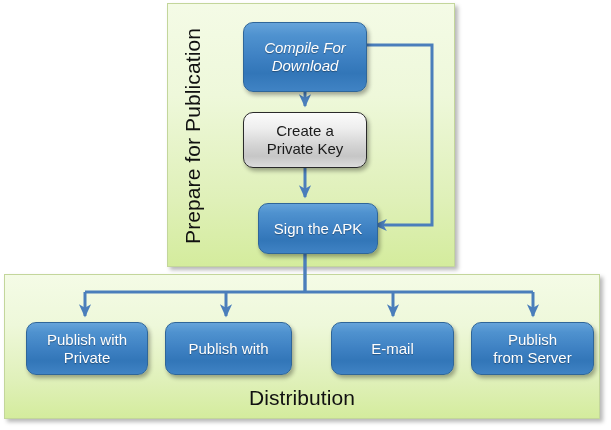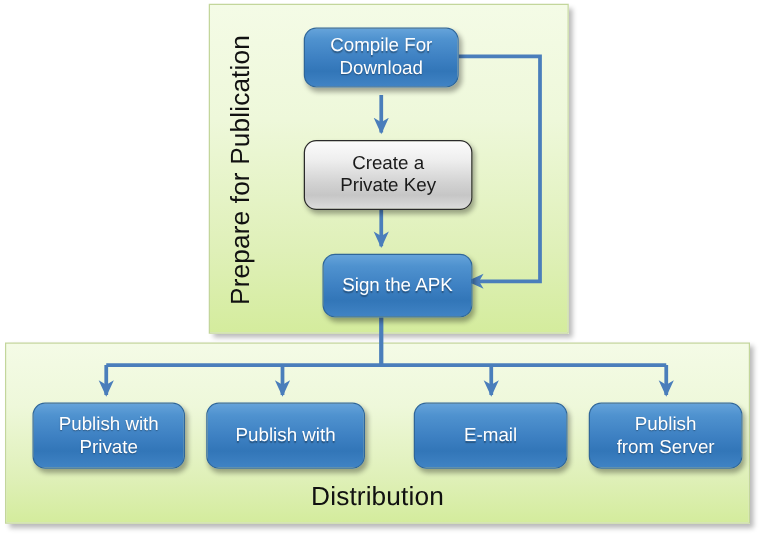--- a/index.html
+++ b/index.html
@@ -90,22 +90,22 @@
     font-size: 15px;
     text-shadow: 0 1px 1px rgba(0,0,0,0.35);
   }
   .node-gray {
     border: 1px solid #2a2a2a;
     background: linear-gradient(to bottom, #fbfbfb 0%, #eeeeee 28%, #d2d2d2 62%, #c6c6c6 80%, #dcdcdc 100%);
     color: #1a1a1a;
     font-size: 15px;
   }
 
-  #node-compile     { left: 243px; top: 22px;  width: 124px; height: 48px; }
-  #node-private-key { left: 243px; top: 112px; width: 135px; height: 56px; }
+  #node-compile     { left: 243px; top: 22px;  width: 124px; height: 70px; font-style: italic; }
+  #node-private-key { left: 243px; top: 112px; width: 124px; height: 56px; }
   #node-sign        { left: 243px; top: 203px; width: 120px; height: 51px; margin-left: 15px; }
 
   #node-amazon      { left: 26px;  top: 322px; width: 122px; height: 53px; }
   #node-googleplay  { left: 165px; top: 322px; width: 127px; height: 53px; }
   #node-email       { left: 331px; top: 322px; width: 123px; height: 53px; }
   #node-download    { left: 471px; top: 322px; width: 123px; height: 53px; }
 
   
   #connectors {
     position: absolute;

